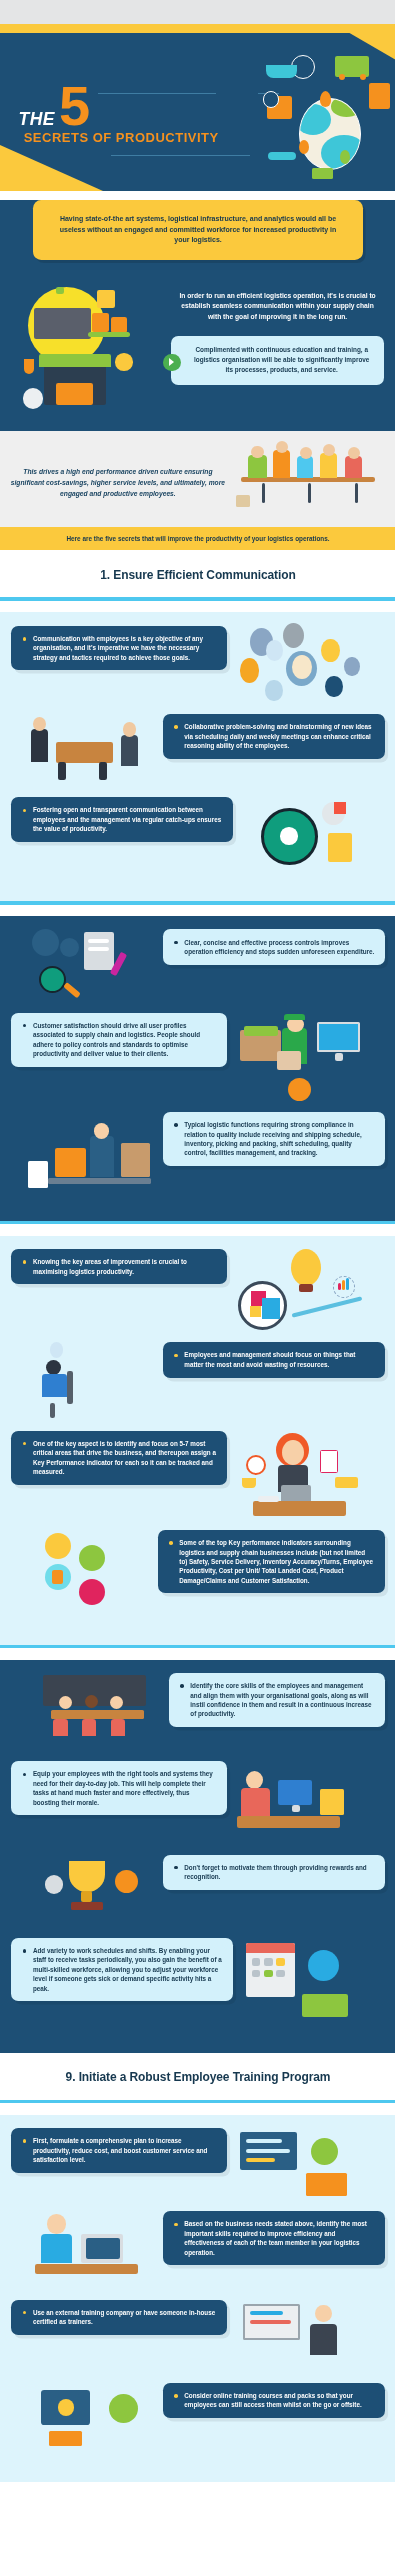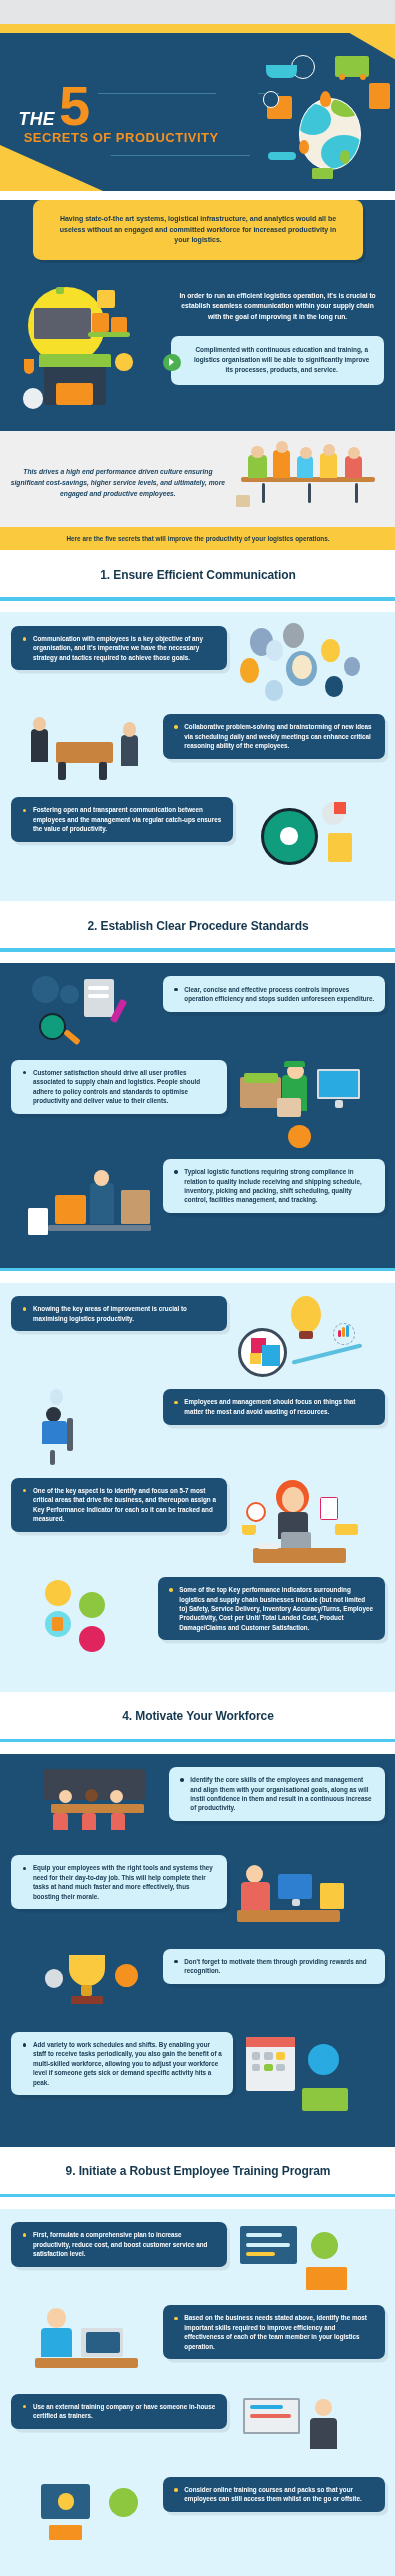--- a/index.html
+++ b/index.html
@@ -240,23 +240,20 @@
       <div class="art" style="width:129px;height:77px;">
         <div class="circ" style="left:20.6px;top:10.3px;width:57px;height:57px;background:#0f9d7d;border:3.1px solid #16252e;"></div>
         <div class="circ" style="left:40px;top:30px;width:17.5px;height:17.5px;background:#fff;"></div>
         <div class="circ" style="left:82px;top:5.2px;width:23px;height:23px;background:#e2e7ea;"></div>
         <div class="sq" style="left:94px;top:5.2px;width:11.3px;height:11.3px;background:#f4533f;"></div>
         <div class="rr" style="left:88px;top:36px;width:24px;height:29px;background:#fbc93d;border-radius:2.1px;"></div>
       </div>
     </div>
   </div>
 
-  <div class="sec-head">
-    <h2>2. Establish Clear Procedure Standards</h2>
-  </div>
   <div class="cyan-rule"></div>
   <div class="white-gap"></div>
 
   <div class="panel-dark">
     <div class="row rev">
       <div class="bubble light" style="width:222px;">
         <ul>
             <li>Clear, concise and effective process controls improves operation efficiency and stops sudden unforeseen expenditure.</li>
           </ul>
       </div>
@@ -377,23 +374,20 @@
       <div class="art" style="width:113px;height:88px;">
         <div class="circ" style="left:7.2px;top:3.1px;width:26px;height:26px;background:#fbc93d;"></div>
         <div class="circ" style="left:7.2px;top:34px;width:26px;height:26px;background:#6fdcea;"></div>
         <div class="rr" style="left:14.4px;top:40px;width:11.3px;height:14.4px;background:#f5911e;"></div>
         <div class="circ" style="left:41px;top:15.5px;width:26px;height:26px;background:#8dc63f;"></div>
         <div class="circ" style="left:41px;top:49px;width:26px;height:26px;background:#e0245e;"></div>
       </div>
     </div>
   </div>
 
-  <div class="sec-head">
-    <h2>4. Motivate Your Workforce</h2>
-  </div>
   <div class="cyan-rule"></div>
   <div class="white-gap"></div>
 
   <div class="panel-dark">
     <div class="row rev">
       <div class="bubble light" style="width:216px;">
         <ul>
             <li>Identify the core skills of the employees and management and align them with your organisational goals, along as will instil confidence in them and result in a continuous increase of productivity.</li>
           </ul>
       </div>

